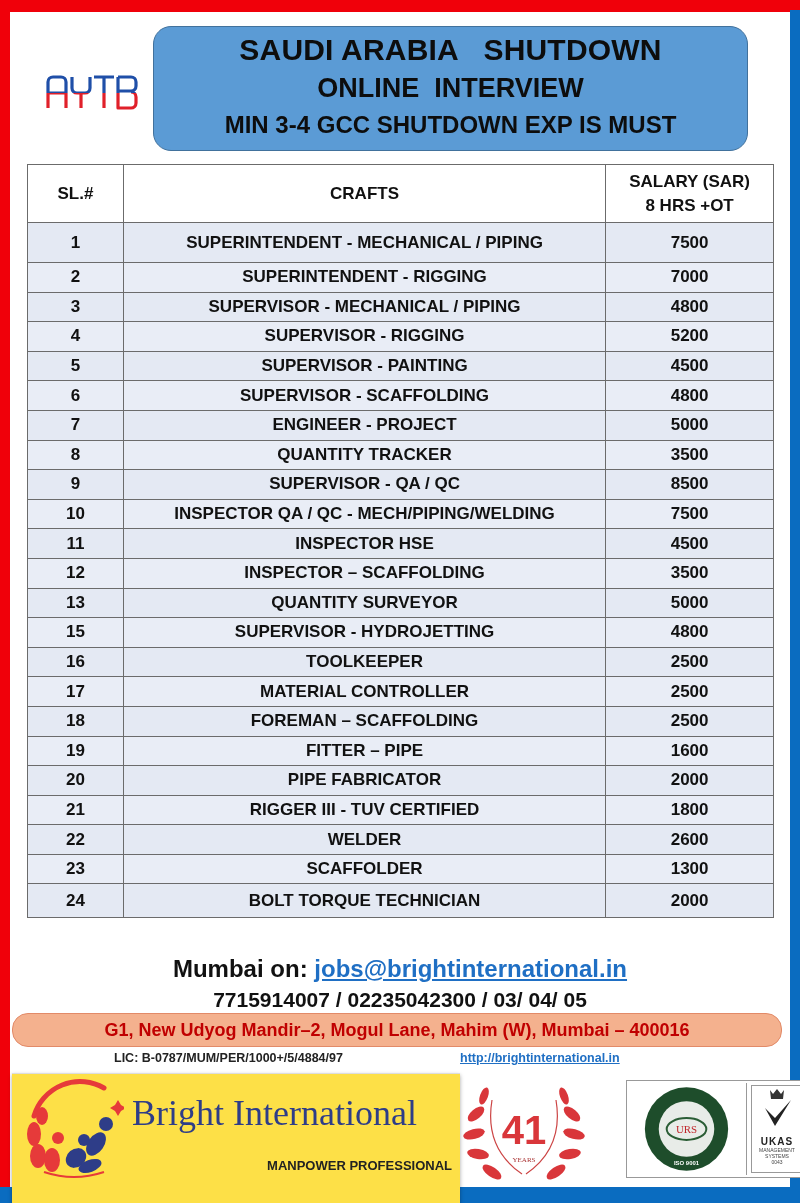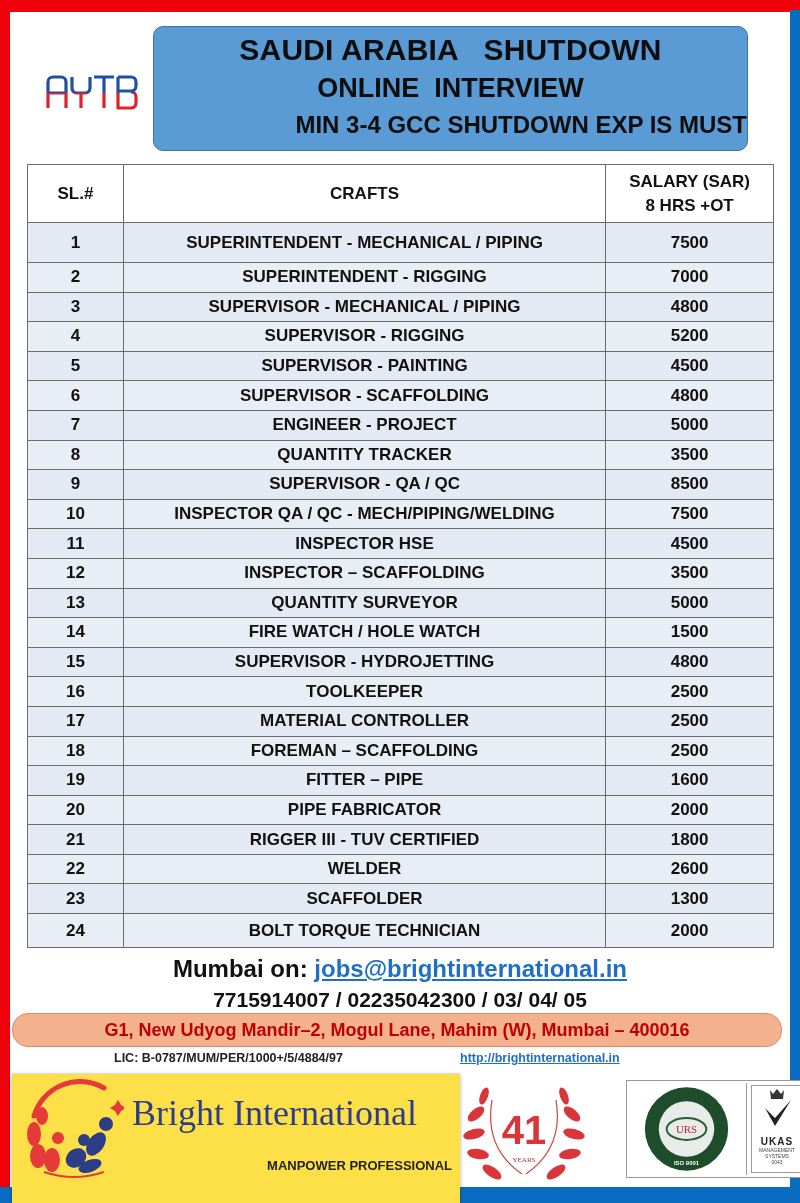--- a/index.html
+++ b/index.html
@@ -9,26 +9,26 @@
   
   .border-top { position: absolute; left: 0; top: 0; width: 800px; height: 12px; background: #f0000a; }
   .border-left { position: absolute; left: 0; top: 0; width: 10px; height: 1190px; background: #f0000a; }
   .border-right { position: absolute; right: 0; top: 10px; width: 10px; height: 1193px; background: #0a6cc0; }
   .border-bottom { position: absolute; left: 0; bottom: 0; width: 800px; height: 16px; background: #0a6cc0; }
 
   .logo-aytb { position: absolute; left: 44px; top: 74px; width: 96px; height: 36px; }
 
   .banner {
     position: absolute; left: 153px; top: 26px; width: 595px; height: 125px;
-    background: #5b9bd5; border: 1.5px solid #41719c; border-radius: 10px;
+    background: #5b9bd5; border: 1.5px solid #41719c; border-radius: 18px;
     text-align: center; color: #0d0d0d; font-weight: bold;
   }
   .banner .l1 { font-size: 30px; margin-top: 6px; letter-spacing: 0.2px; white-space: pre; }
   .banner .l2 { font-size: 27px; margin-top: 6px; white-space: pre; }
-  .banner .l3 { font-size: 24px; margin-top: 7px; text-align: right; }
+  .banner .l3 { font-size: 24px; margin-top: 7px; }
 
   table.crafts {
     position: absolute; left: 27px; top: 164px; width: 747px;
     border-collapse: collapse; font-weight: bold; color: #111;
   }
   table.crafts td, table.crafts th {
     border: 1.5px solid #6b6b6b; text-align: center; font-size: 17px;
   }
   table.crafts th { background: #ffffff; height: 58px; font-weight: bold; }
   table.crafts th.sal { line-height: 24px; }
@@ -167,25 +167,20 @@
       </tr>
     <tr>
         <td>12</td>
         <td>INSPECTOR – SCAFFOLDING</td>
         <td>3500</td>
       </tr>
     <tr>
         <td>13</td>
         <td>QUANTITY SURVEYOR</td>
         <td>5000</td>
-      </tr>
-    <tr>
-        <td>14</td>
-        <td>FIRE WATCH / HOLE WATCH</td>
-        <td>1500</td>
       </tr>
     <tr>
         <td>15</td>
         <td>SUPERVISOR -  HYDROJETTING</td>
         <td>4800</td>
       </tr>
     <tr>
         <td>16</td>
         <td>TOOLKEEPER</td>
         <td>2500</td>

